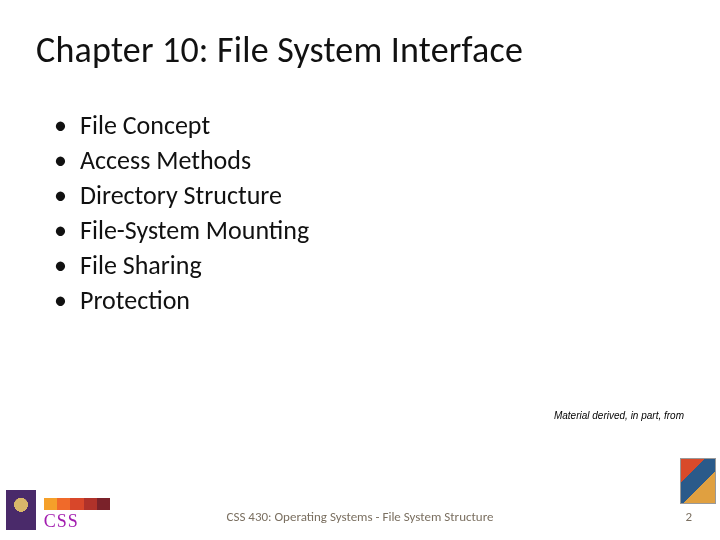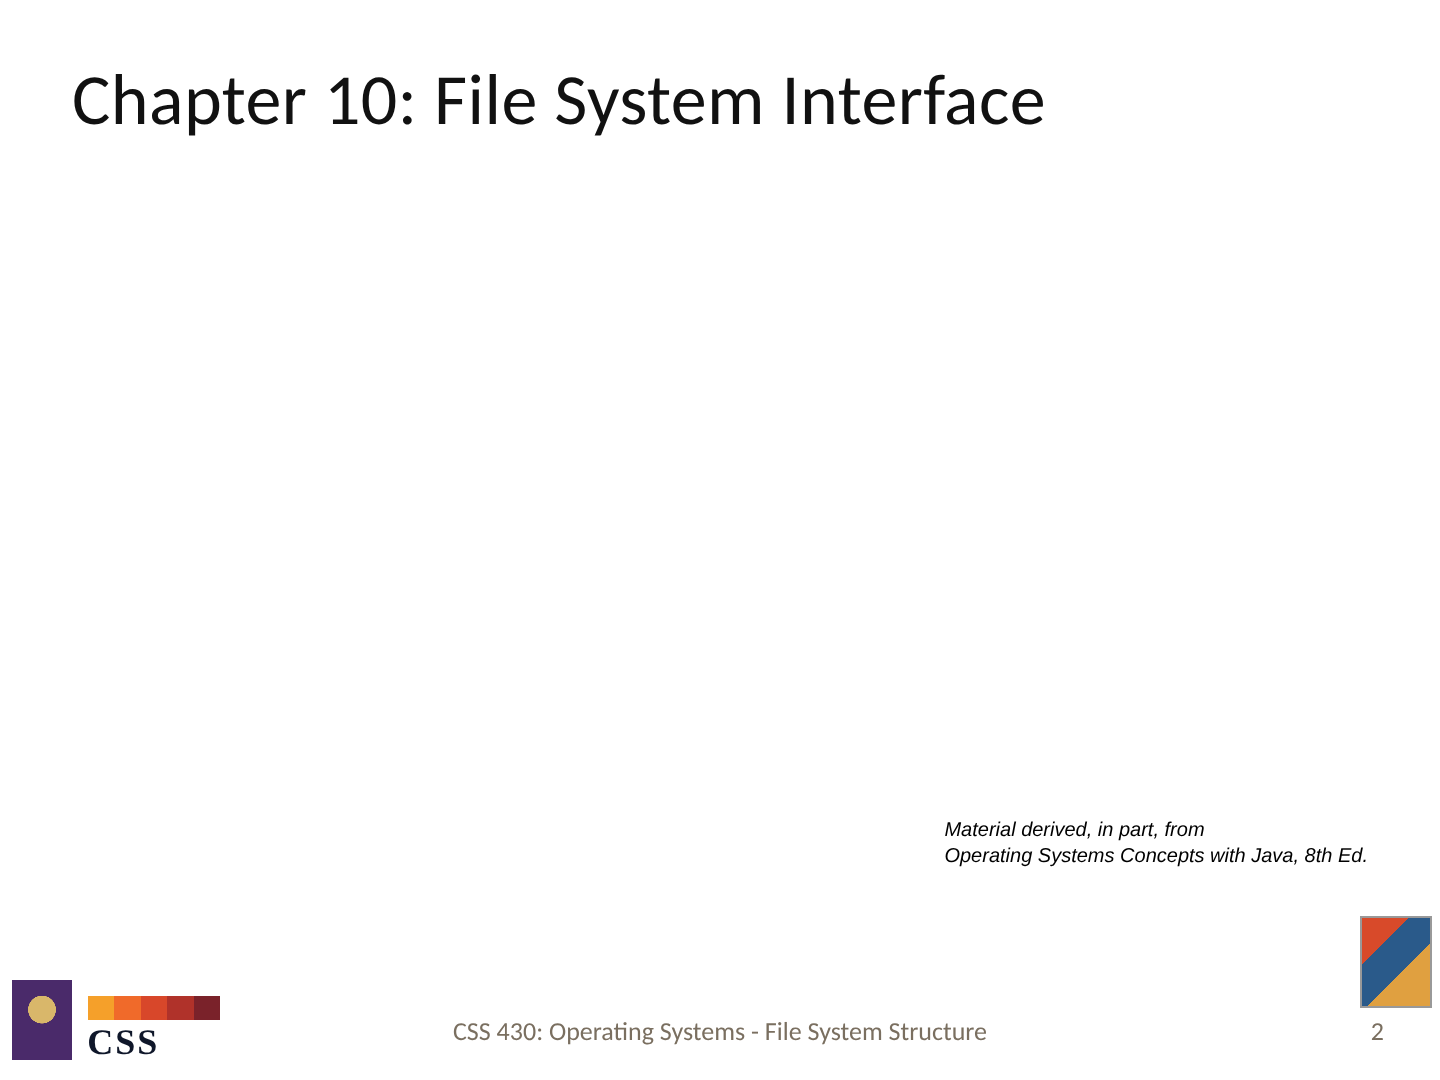--- a/index.html
+++ b/index.html
@@ -107,46 +107,53 @@
   }
   .css-bar {
     width: 66px;
     height: 12px;
     background: linear-gradient(90deg, #f5a02a 0 20%, #f06a2a 20% 40%, #d8472a 40% 60%, #b0322a 60% 80%, #7a222a 80% 100%);
     margin-bottom: 2px;
   }
   .css-text {
     font-family: Georgia, "Times New Roman", serif;
     font-size: 18px;
-    color: #0f172a;
-    font-weight: 700;
+    color: #a21caf;
+    font-weight: 400;
     letter-spacing: 1px;
     line-height: 1;
   }
   .logo-right {
     position: absolute;
     right: 4px;
     bottom: 36px;
     width: 36px;
     height: 46px;
     background: linear-gradient(135deg, #d84a2a 0 30%, #2a5a8a 30% 60%, #e0a040 60% 100%);
     border: 1px solid #999;
   }
 </style>
 </head>
 <body>
 
 <div class="slide">
 
   <h1 class="title">Chapter 10:  File System Interface</h1>
 
+  <ul class="bullets">
+    <li>File Concept</li>
+    <li>Access Methods</li>
+    <li>Directory Structure</li>
+    <li>File-System Mounting</li>
+    <li>File Sharing</li>
+    <li>Protection</li>
+  </ul>
 
   <div class="attribution">
     <div>Material derived, in part, from</div>
-    <div>Operating Systems Concepts with Java, 8th Ed.</div>
   </div>
 
   <div class="footer">
     <div class="logo-left">
       <span class="uwb-badge"></span>
       <span class="css-mark">
         <div class="css-bar"></div>
         <div class="css-text">CSS</div>
       </span>
     </div>

